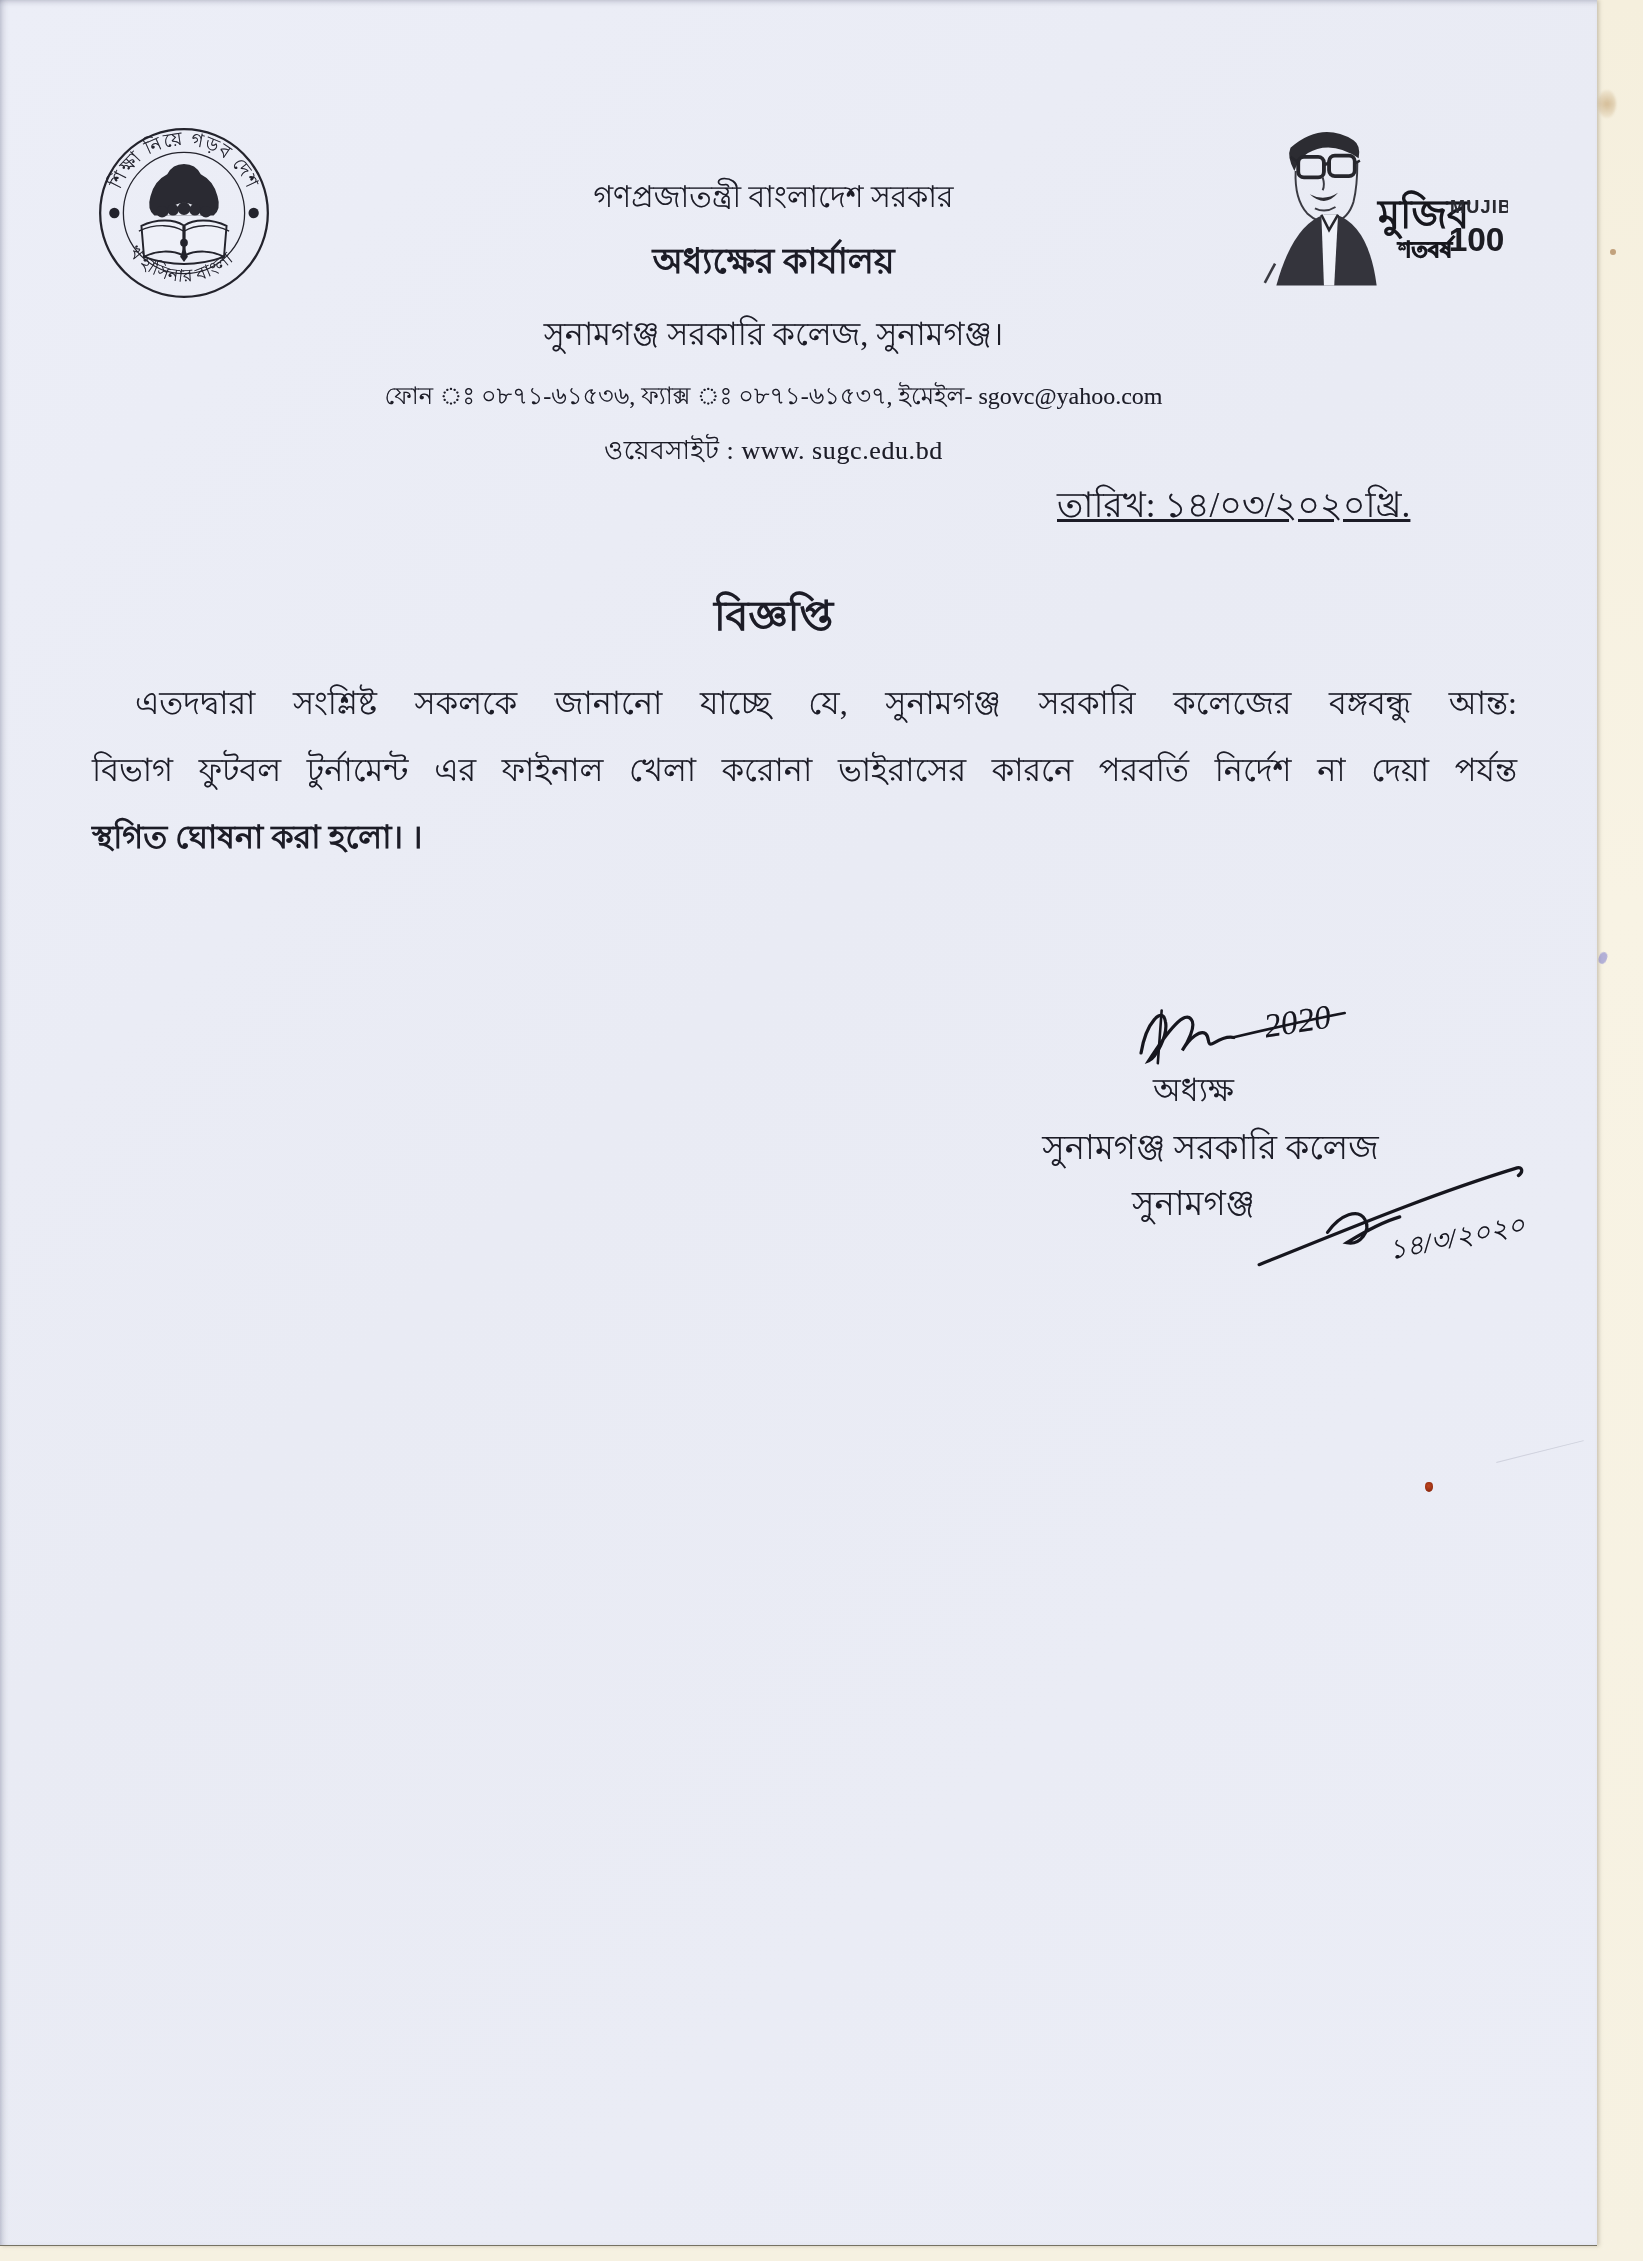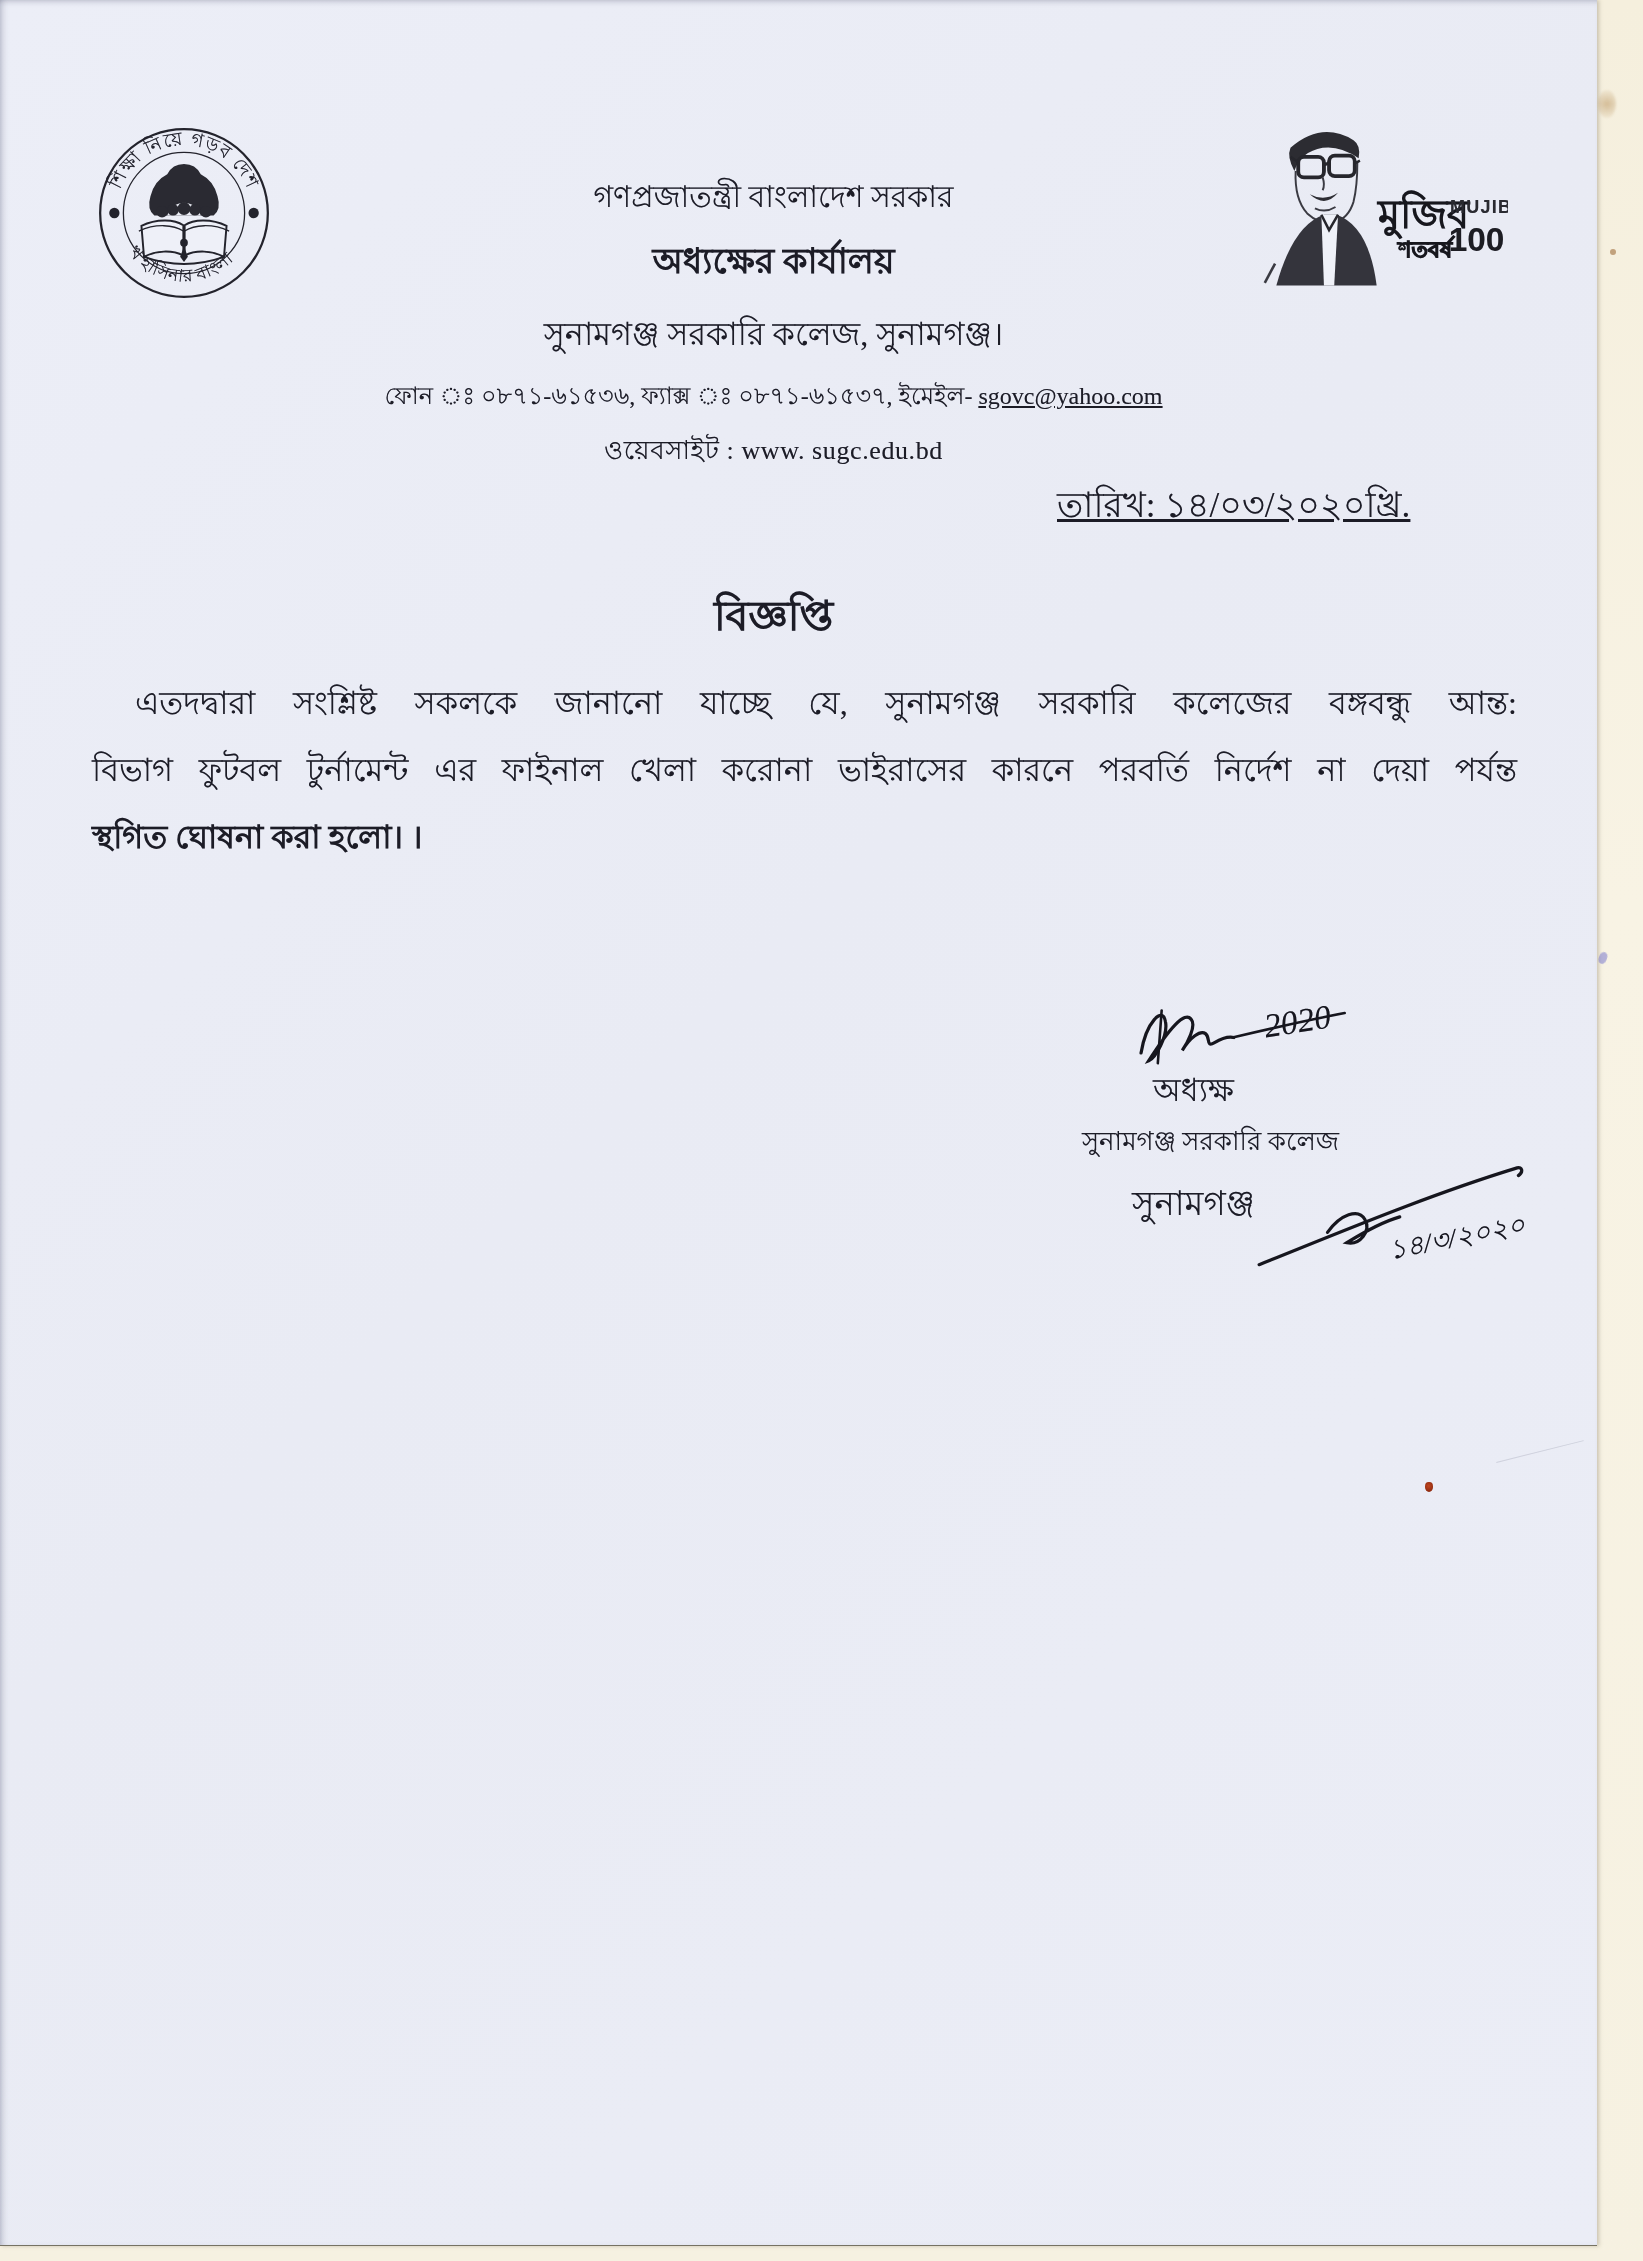--- a/index.html
+++ b/index.html
@@ -18,32 +18,32 @@
                inset 0 5.8px 7.7px -5.8px rgba(90,95,120,.45),
                1.9px 0 3.9px rgba(120,110,85,.35);
     border-bottom:1.9px solid #767263;
   }
   .ink{color:#1c1c26;text-shadow:0 0 0.6px rgba(25,25,55,.35);}
   .center-block{position:absolute;left:271px;top:173px;width:1005px;text-align:center;}
   .gov-line{font-size:30px;margin-bottom:10.3px;}
   .office-line{font-size:35px;font-weight:bold;margin-bottom:15.5px;}
   .college-line{font-size:32px;margin-bottom:14px;}
   .contact-line{font-size:24px;margin-bottom:13px;}
-  .contact-line .email{text-decoration:underline;}
+  .contact-line .email{}
   .website-line{font-size:26px;letter-spacing:0.6px;text-align:center;}
   .date-line{position:absolute;left:1057px;top:478px;font-size:35px;text-decoration:underline;}
   .notice-title{position:absolute;left:619px;top:584px;width:309px;text-align:center;
     font-size:41px;font-weight:bold;}
   .body-text{position:absolute;left:92px;top:670px;width:1425px;font-size:32px;
     line-height:67px;}
   .body-text .l{text-align:justify;text-align-last:justify;}
   .body-text .l.first{padding-left:43px;}
   .body-text .l.last{text-align:center;text-align-last:left;font-weight:bold;}
   .sig-role{position:absolute;left:1153px;top:1065px;width:142px;font-size:32px;}
-  .sig-college{position:absolute;left:1030px;top:1121px;width:361px;font-size:26px;text-align:center;}
+  .sig-college{position:absolute;left:1030px;top:1121px;width:361px;font-size:34px;text-align:center;}
   .sig-place{position:absolute;left:1132px;top:1177px;font-size:34px;}
   .seal{position:absolute;left:95px;top:124px;width:178px;height:178px;}
   .seal text{font-family:"Liberation Serif",serif;fill:#23232c;}
   .mujib{position:absolute;left:1262px;top:117px;width:246px;height:171px;}
   .sig1{position:absolute;left:1123px;top:991px;width:232px;height:84px;}
   .sig2{position:absolute;left:1250px;top:1155px;width:284px;height:129px;}
   .hand{stroke:#16161e;fill:none;stroke-linecap:round;}
   .red-dot{position:absolute;left:1425px;top:1482px;width:8.4px;height:10.3px;border-radius:50% 50% 55% 55%;
     background:radial-gradient(circle at 45% 40%,#c0451f 0%,#8e2a10 75%);}
   .stain1{position:absolute;left:1598px;top:90px;width:18px;height:28px;border-radius:50%;

